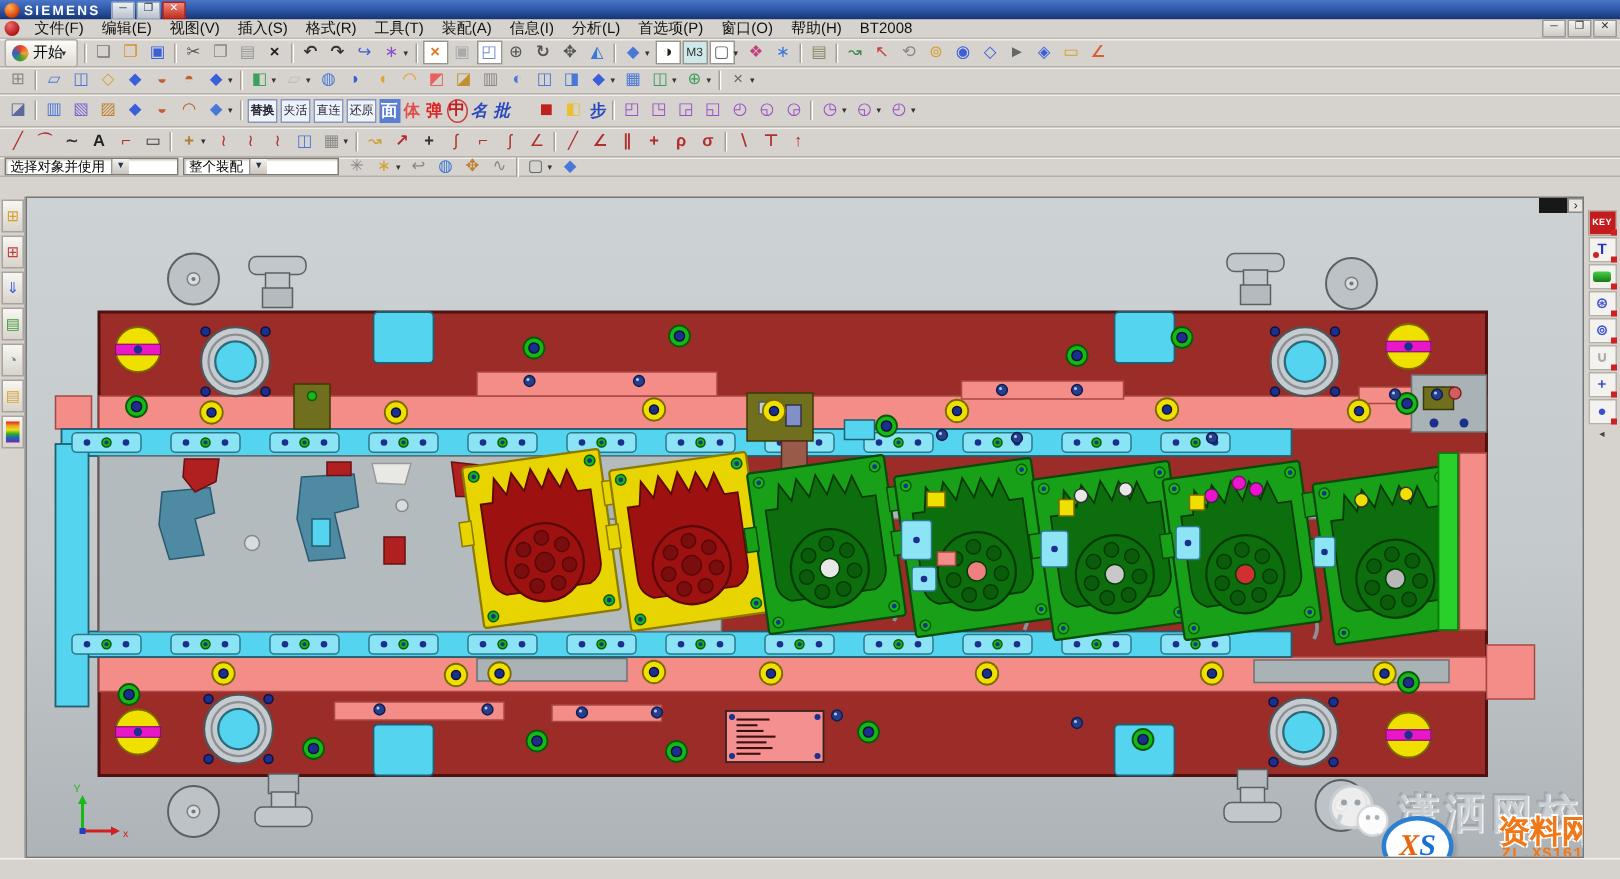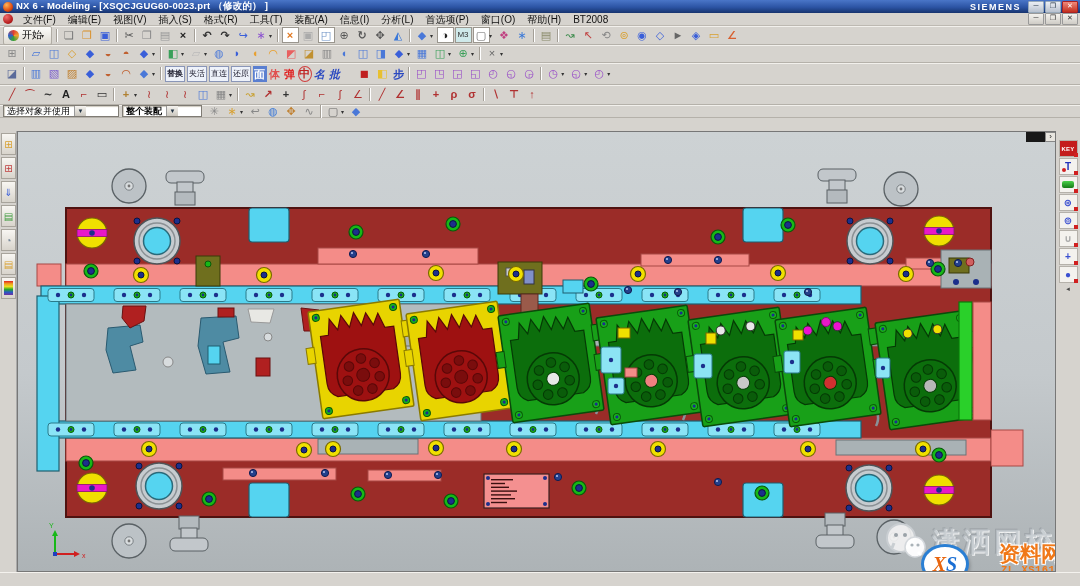--- a/index.html
+++ b/index.html
@@ -91,21 +91,20 @@
   #wm-url{left:983px;top:432px;font-size:10.5px;font-weight:bold;color:#f07818;letter-spacing:.5px;
     font-family:"Liberation Mono","DejaVu Sans Mono",monospace;white-space:nowrap;}
   
   #bottomstrip{position:absolute;left:0;top:572px;width:1080px;height:14px;background:#d6d3ce;border-top:1px solid #f4f2ee;}
 </style>
 </head>
 <body>
 
 <div class="titlebar">
   <span class="appicon"></span>
-  <span class="ttl">NX 6 - Modeling - [XSQCJGUG60-0023.prt （修改的） ]</span>
   <span class="brand">SIEMENS</span>
   <span class="winbtn">─</span>
   <span class="winbtn">❐</span>
   <span class="winbtn close">✕</span>
 </div>
 
 <div class="menubar">
   <span class="appicon2"></span>
   <span id="menu-items" style="display:flex;">
       <span class="menu-item">文件(F)</span>
@@ -295,21 +294,21 @@
     <span class="tb-btn" style="color: rgb(176, 48, 48); font-weight: bold;">∖</span>
     <span class="tb-btn" style="color: rgb(176, 48, 48); font-weight: bold;">⊤</span>
     <span class="tb-btn" style="color: rgb(176, 48, 48); font-weight: bold;">↑</span>
   </div>
 
 <div class="tbrow" id="selbar">
   <span class="sel-box" style="width:116px;">
     <span>选择对象并使用</span>
     <span class="arr">▼</span>
   </span>
-  <span class="sel-box" style="width:80px;font-weight:bold;">
+  <span class="sel-box" style="width:104px;">
     <span>整个装配</span>
     <span class="arr">▼</span>
   </span>
   <span id="selbar-icons" style="display:flex;align-items:center;">
       <span class="tb-btn" style="color: rgb(136, 136, 136);">✳</span>
       <span class="tb-btn" style="color: rgb(216, 160, 48);">∗</span>
       <span class="dd-arrow">▾</span>
       <span class="tb-btn" style="color: rgb(136, 136, 136);">↩</span>
       <span class="tb-btn" style="color: rgb(58, 120, 216);">◍</span>
       <span class="tb-btn" style="color: rgb(192, 128, 48);">✥</span>

